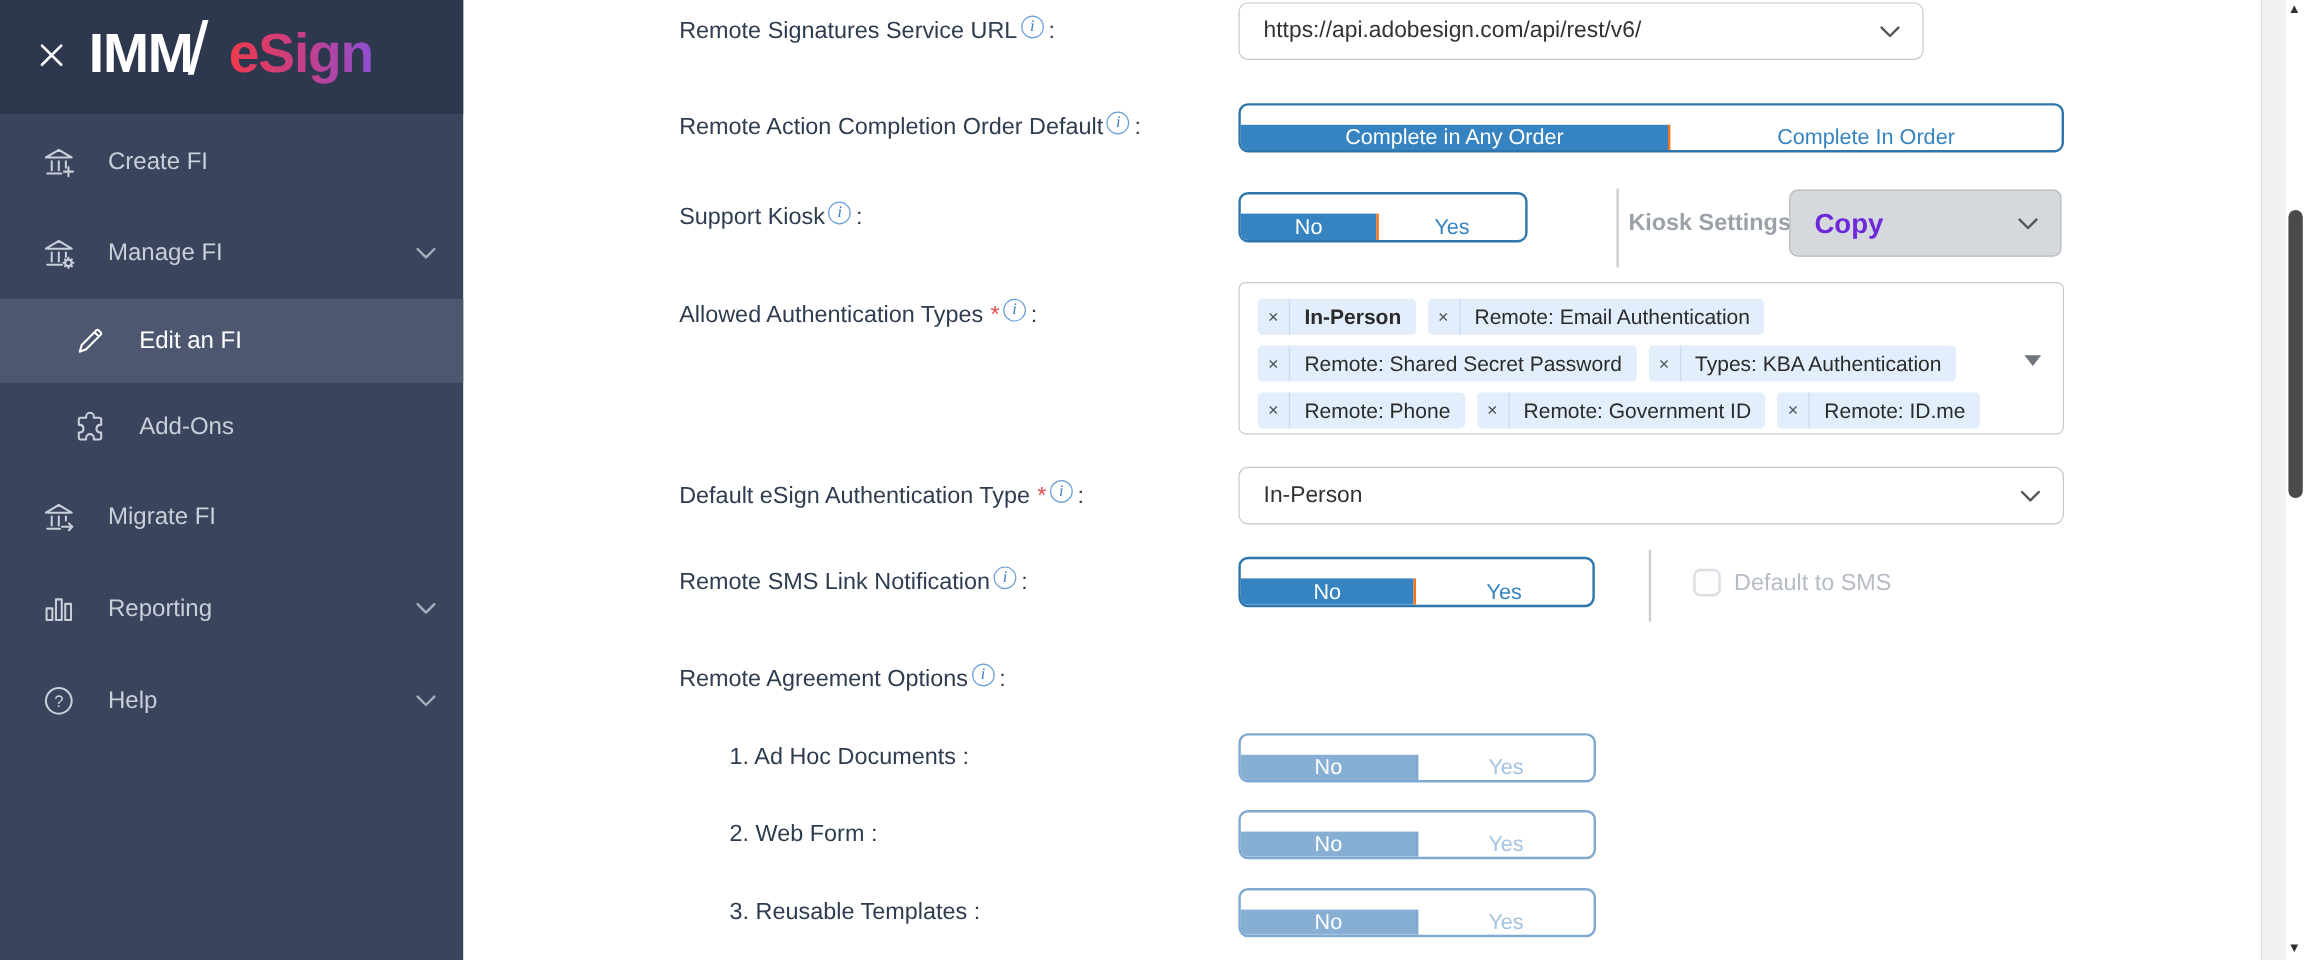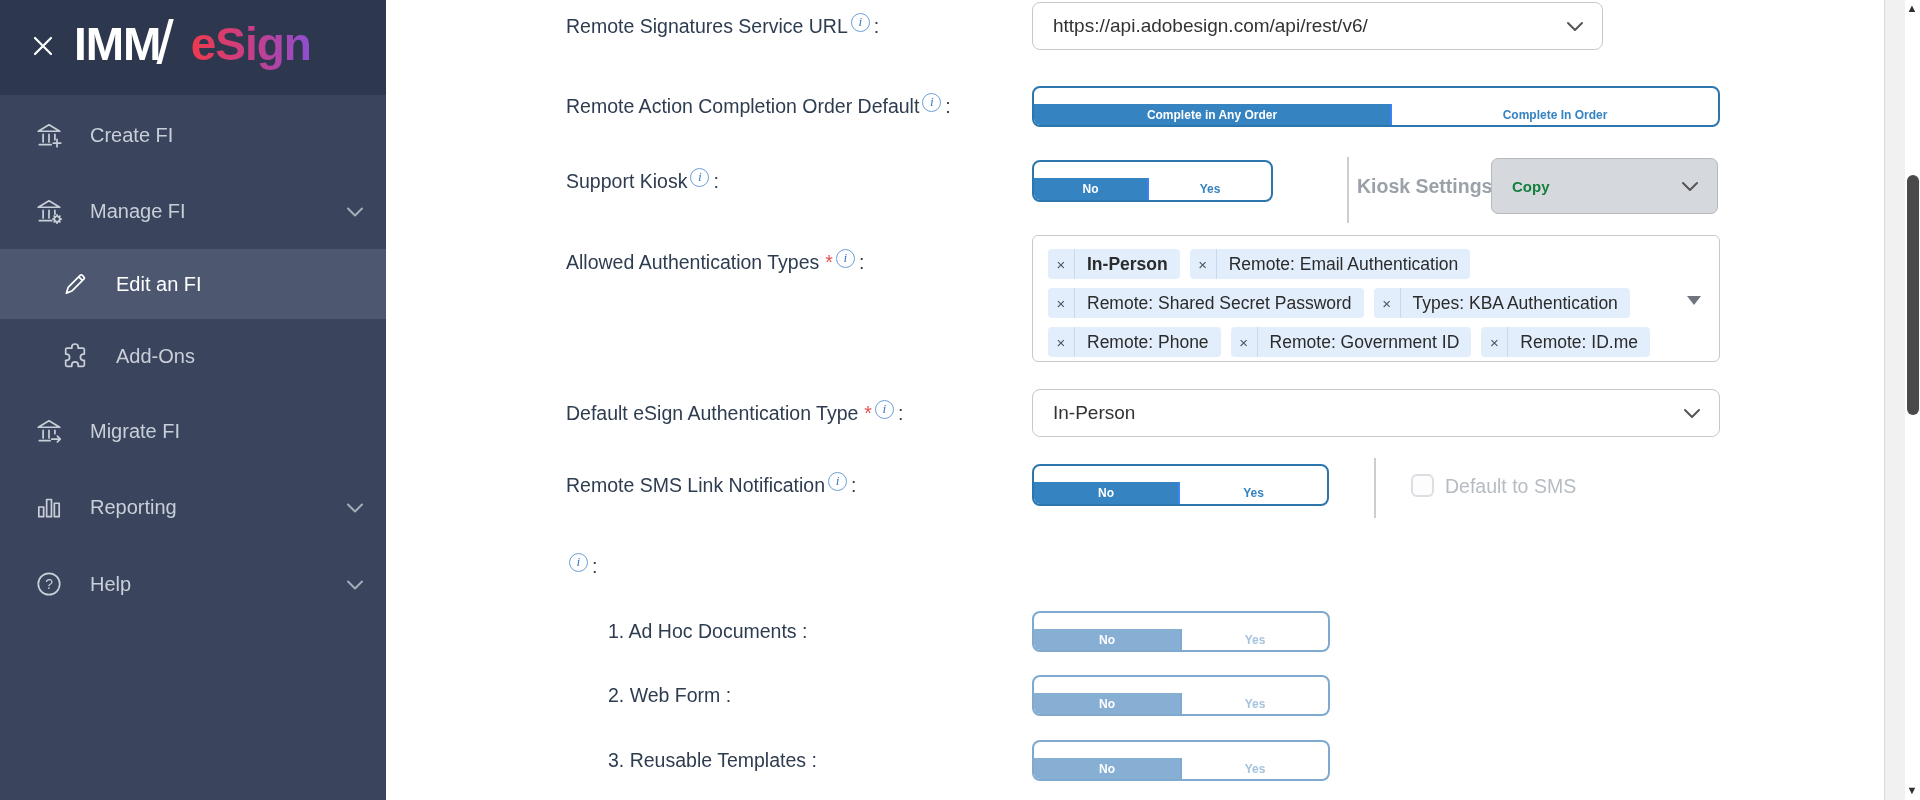--- a/index.html
+++ b/index.html
@@ -40,28 +40,28 @@
   .colon { margin-left:4px; }
   .req { color:#e25050; margin-left:6px; font-weight:500; }
 
   
   .select { position:absolute; border:1px solid #c8c8c8; border-radius:8px; background:#fff;
             display:flex; align-items:center; padding:0 18px 0 20px; font-size:19px;
             color:#333; cursor:pointer; }
   .select .chev { margin-left:auto; display:flex; }
   .select .chev svg { stroke:#555; fill:none; stroke-width:2; stroke-linecap:round; stroke-linejoin:round; }
   .gray-select { background:#d5d8dc; border:1px solid #b6b9bd; border-radius:7px;
-                 color:#15803d; font-weight:600; font-size:15px; cursor:default; }
+                 color:#6d28d9; font-weight:600; font-size:23px; cursor:default; }
 
   
   .toggle { position:absolute; display:flex; border:2px solid #2d76ad; border-radius:8px;
             overflow:hidden; background:#fff; }
-  .toggle .seg { display:flex; align-items:center; justify-content:center; font-size:12px;
-                 font-weight:700; color:#3583c1; cursor:pointer;margin-top:16px; }
-  .toggle .seg + .seg { border-left:2px solid #3b82f6; }
+  .toggle .seg { display:flex; align-items:center; justify-content:center; font-size:18px;
+                 font-weight:400; color:#3583c1; cursor:pointer;margin-top:16px; }
+  .toggle .seg + .seg { border-left:2px solid #f97316; }
   .toggle .seg.sel { background:#3583c1; color:#fff; }
   .toggle.disabled { border-color:#7fa9cf; }
   .toggle.disabled .seg { color:#a5c3de; cursor:default; }
   .toggle.disabled .seg + .seg { border-left-color:#7fa9cf; }
   .toggle.disabled .seg.sel { background:#87afd4; color:#fff; }
 
   
   .multibox { position:absolute; left:1032px; top:235px; width:688px; height:127px;
               border:1px solid #c9c9c9; border-radius:6px; background:#fff;
               padding:13px 46px 13px 15px; display:flex; flex-direction:column; gap:9px; cursor:pointer; }
@@ -305,20 +305,21 @@
 </div>
 <div class="toggle" style="left:1032px; top:464px; width:297px; height:42px">
   <div class="seg sel" style="width:144px">No</div>
   <div class="seg" style="flex:1">Yes</div>
 </div>
 <div class="vline" style="left:1374px; top:458px; height:60px"></div>
 <span class="cb" style="left:1411px; top:474px"></span>
 <div class="cb-label" style="left:1445px; top:473px">Default to SMS</div>
 
 <div class="flabel" style="left:566px; top:553px">
+  <span>Remote Agreement Options</span>
   <span class="info">i</span>
   <span class="colon">:</span>
 </div>
 
 <div class="flabel" style="left:608px; top:618px">
   <span>1. Ad Hoc Documents :</span>
 </div>
 <div class="toggle disabled" style="left:1032px; top:611px; width:298px; height:41px">
   <div class="seg sel" style="width:146px">No</div>
   <div class="seg" style="flex:1">Yes</div>

